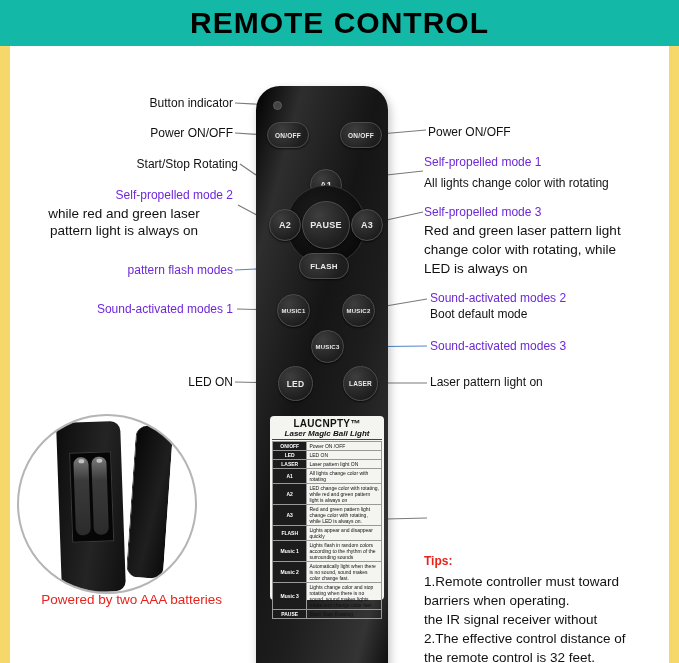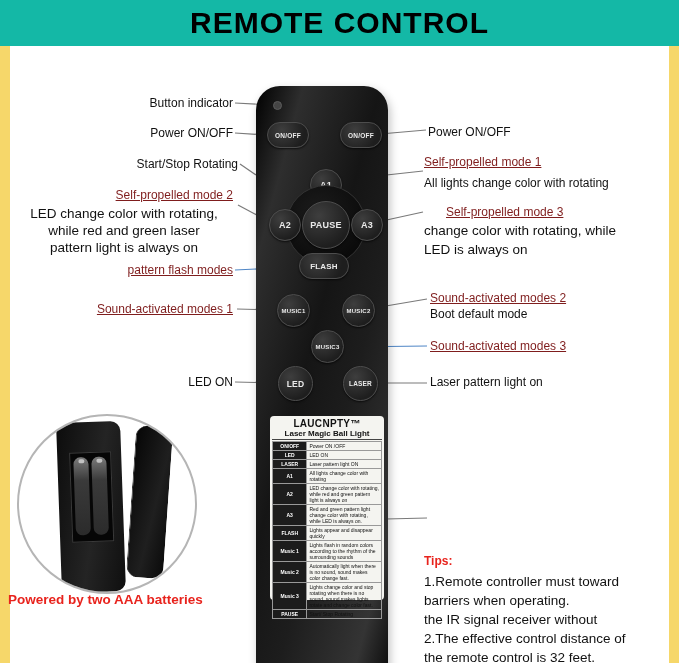--- a/index.html
+++ b/index.html
@@ -48,29 +48,29 @@
   .pause { left:46px; top:115px; width:46px; height:46px; border-radius:50%; font-size:9px; }
   .flash { left:43px; top:167px; width:48px; height:24px; border-radius:13px; font-size:8px; }
 
   
   .panel {
     position:absolute; left:14px; top:330px; width:114px; height:184px;
     background:#f4f4f0; border-radius:4px; padding:2px 2px; box-sizing:border-box;
     color:#111;
   }
   .panel-brand { text-align:center; font-size:10px; font-weight:bold; letter-spacing:0.3px; }
-  .panel-product { text-align:center; font-size:8px; font-weight:bold; border-bottom:1px solid #444; padding-bottom:1px; }
+  .panel-product { text-align:center; font-size:8px; font-weight:bold; border-bottom:1px solid #444; padding-bottom:1px;font-style:italic; }
   table.panel-table { width:100%; border-collapse:collapse; table-layout:fixed; margin-top:1px; }
   table.panel-table td { border:1px solid #999; padding:1px 2px; font-size:5px; line-height:1.2; vertical-align:middle; word-wrap:break-word; }
   td.k { width:27%; background:#1c1c1c; color:#fff; text-align:center; font-weight:bold; }
 
   
   .ann { position:absolute; font-size:12px; color:#111; white-space:nowrap; }
   .ann.right-align { text-align:right; }
-  .ann.blue { color:#7f1d1d;text-decoration:underline; }
+  .ann.blue { color:#6d28d9; }
   .ann.red { color:#e8231d; font-weight:bold; }
   .ann-block { position:absolute; font-size:13.5px; color:#111; line-height:17px; }
   .ann-block.centered { text-align:center; }
   .tips-body { position:absolute; font-size:13.5px; color:#111; line-height:19px; }
 
   
   .inset {
     position:absolute; left:17px; top:414px; width:176px; height:176px;
     border:2px solid #b5b5b5; border-radius:50%; background:#fff; overflow:hidden;
   }
@@ -84,22 +84,22 @@
     background:#060606; border:1px solid #3a3a3a;
   }
   .battery { position:absolute; top:4px; width:15px; height:78px; border-radius:7px;
     background:linear-gradient(180deg,#7a7a7a,#3a3a3a 30%,#2b2b2b); }
   .battery .tip { position:absolute; left:4.5px; top:2px; width:6px; height:4px; background:#c2c2c2; border-radius:2px; }
   .cover-piece {
     position:absolute; left:112px; top:10px; width:36px; height:152px;
     background:linear-gradient(100deg,#060606,#1f1f1f 60%,#0a0a0a); border-radius:12px;
     transform:rotate(4deg); border-left:1px solid #333;
   }
-  .battery-caption { position:absolute; left:8px; top:592px; width:214px; text-align:left;
-    font-size:13.5px; font-weight:bold; color:#e8231d; }
+  .battery-caption { position:absolute; left:8px; top:592px; width:214px; text-align:right;
+    font-size:13.5px; font-weight:normal; color:#e8231d; }
 </style>
 </head>
 <body>
 
 <div class="canvas">
 
   <div class="banner">
     <div class="banner-title">REMOTE CONTROL</div>
   </div>
   <div class="strip left"></div>
@@ -194,33 +194,33 @@
       </tbody>
         </table>
     </div>
   </div>
 
   <div class="ann right-align" style="right:446px;top:96px">Button indicator</div>
   <div class="ann right-align" style="right:446px;top:126px">Power ON/OFF</div>
   <div class="ann right-align" style="right:441px;top:157px">Start/Stop Rotating</div>
   <div class="ann right-align blue" style="right:446px;top:188px">Self-propelled mode 2</div>
   <div class="ann-block centered" style="left:10px;top:205px;width:228px">
-    <div>LED change color with rotating,</div>
     <div>while red and green laser</div>
     <div>pattern light is always on</div>
   </div>
   <div class="ann right-align blue" style="right:446px;top:263px">pattern flash modes</div>
   <div class="ann right-align blue" style="right:446px;top:302px">Sound-activated modes 1</div>
   <div class="ann right-align" style="right:446px;top:375px">LED ON</div>
 
   <div class="ann" style="left:428px;top:125px">Power ON/OFF</div>
   <div class="ann blue" style="left:424px;top:155px">Self-propelled mode 1</div>
   <div class="ann" style="left:424px;top:176px">All lights change color with rotating</div>
-  <div class="ann blue" style="left:446px;top:205px">Self-propelled mode 3</div>
+  <div class="ann blue" style="left:424px;top:205px">Self-propelled mode 3</div>
   <div class="ann-block" style="left:424px;top:221px;width:240px;line-height:19px">
+    <div>Red and green laser pattern light</div>
     <div>change color with rotating, while</div>
     <div>LED is always on</div>
   </div>
   <div class="ann blue" style="left:430px;top:291px">Sound-activated modes 2</div>
   <div class="ann" style="left:430px;top:307px">Boot default mode</div>
   <div class="ann blue" style="left:430px;top:339px">Sound-activated modes 3</div>
   <div class="ann" style="left:430px;top:375px">Laser pattern light on</div>
 
   <div class="ann red" style="left:424px;top:554px">Tips:</div>
   <div class="tips-body" style="left:424px;top:572px;width:244px">

